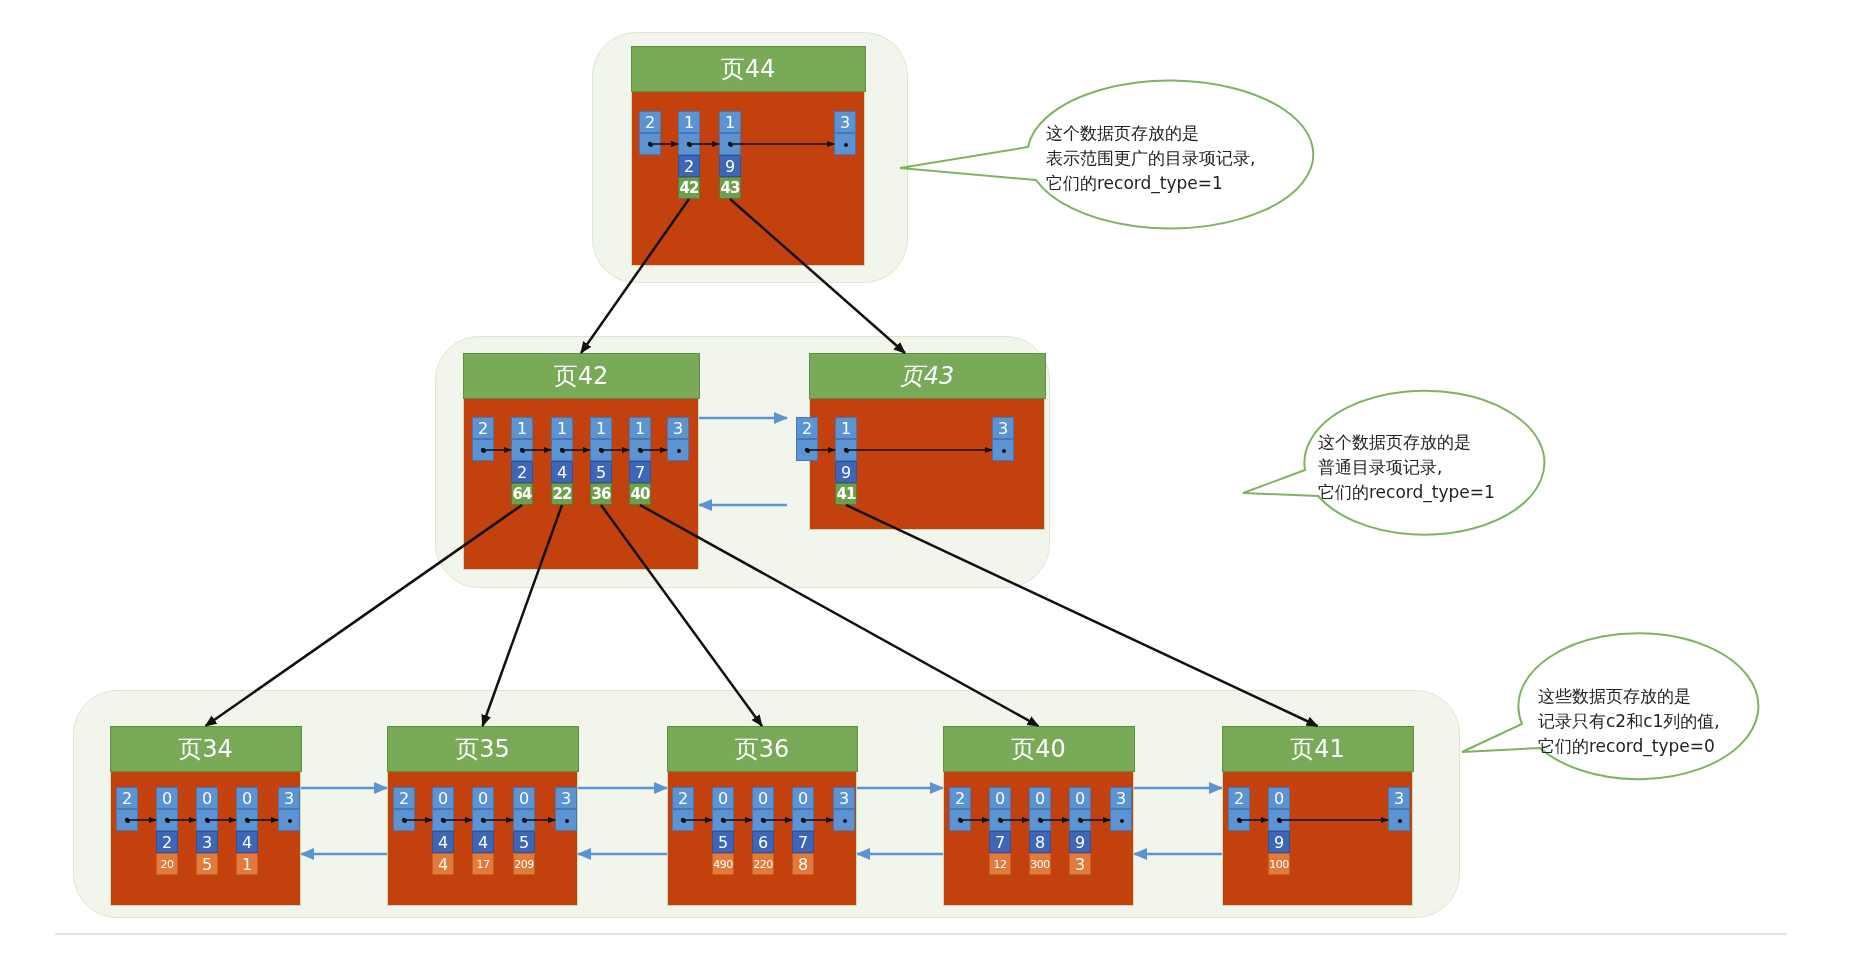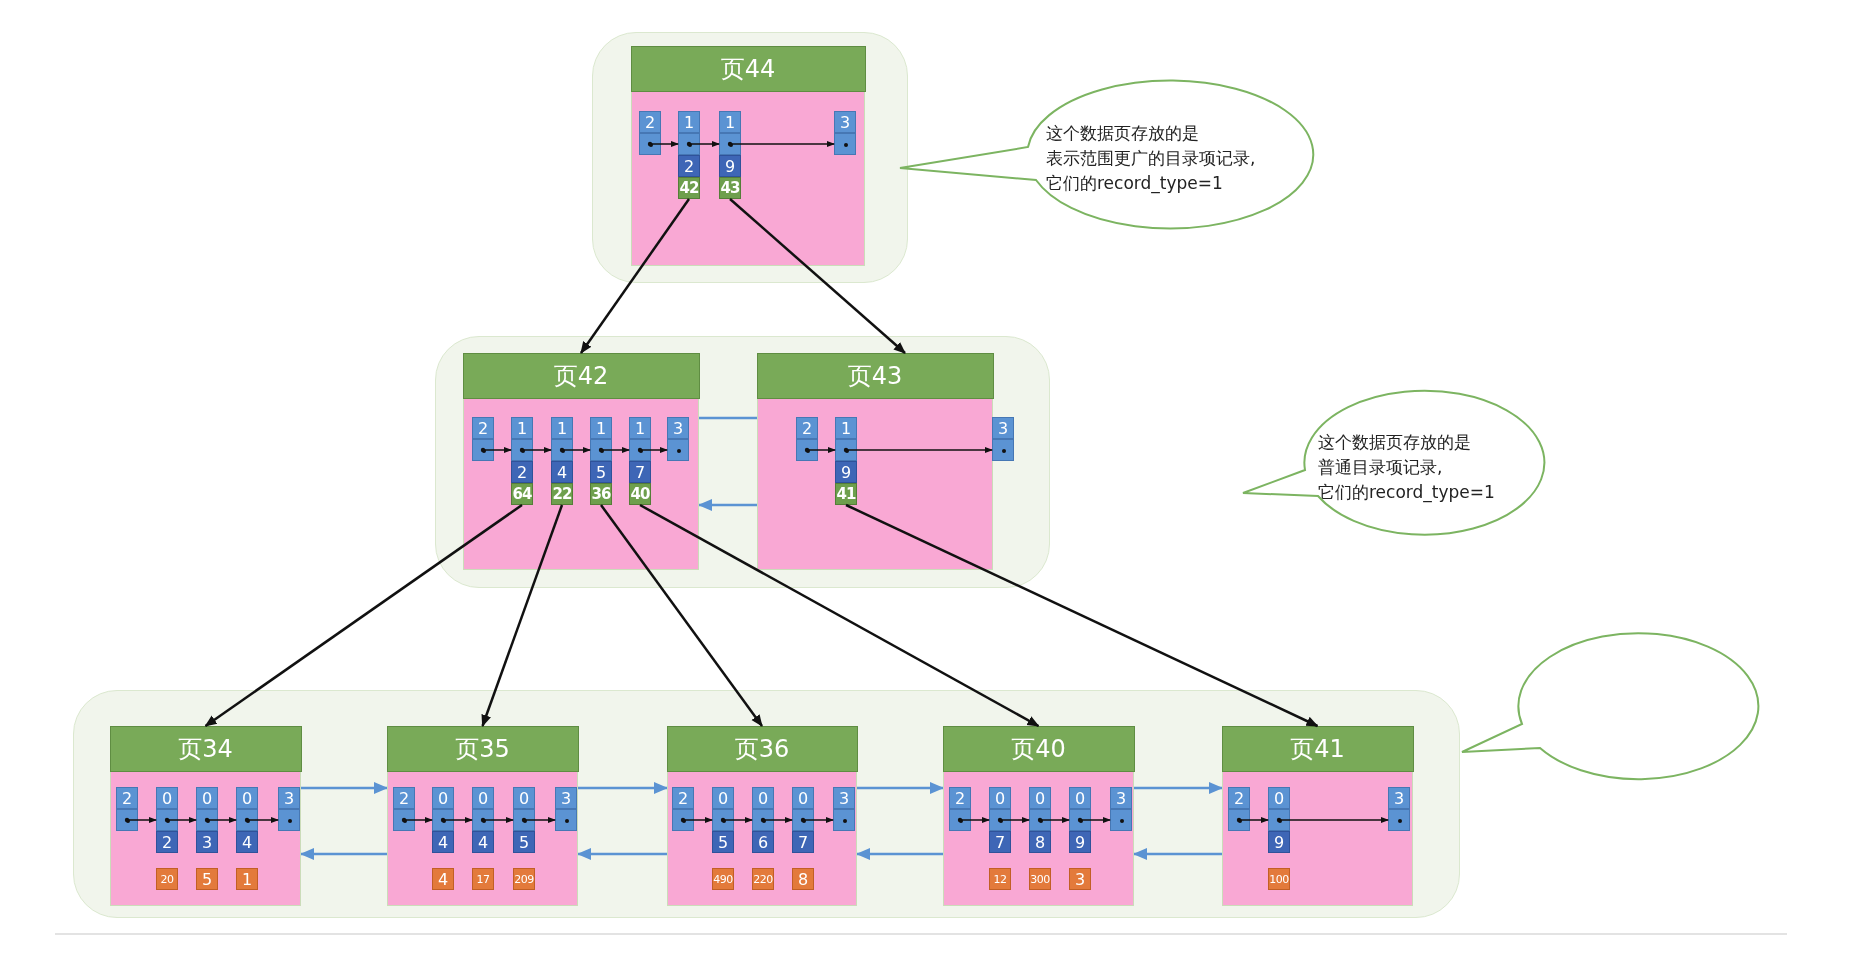--- a/index.html
+++ b/index.html
@@ -1,35 +1,35 @@
 <!DOCTYPE html>
 <html><head>
 <meta charset="utf-8">
 <style>
   html, body { margin:0; padding:0; background:#ffffff; }
   body { width:1864px; height:956px; position:relative; overflow:hidden;
          font-family:"Liberation Sans","DejaVu Sans",sans-serif; }
   #stage { position:absolute; left:0; top:0; width:1864px; height:956px; }
   .level-box { position:absolute; background:#f1f5ec; border:1.5px solid #dbe8cf;
                border-radius:44px; box-sizing:border-box; }
-  .page { position:absolute; box-sizing:border-box; background:#f9a8d4;
+  .page { position:absolute; box-sizing:border-box; background:#c2410c;
           border:1.5px solid #cbdcb9; }
   .page-header { position:absolute; left:-1.5px; right:-1.5px; top:-1.5px; height:46px;
                  background:#79aa58; border:1.5px solid #5f8d42; box-sizing:border-box;
                  color:#ffffff; font-size:24px; display:flex; align-items:center;
                  justify-content:center; font-family:"DejaVu Sans",sans-serif; }
   .rec { position:absolute; width:22px; }
   .cell { position:absolute; left:0; width:22px; height:22px; box-sizing:border-box;
           color:#ffffff; font-size:16px; line-height:21px; text-align:center;
           font-family:"DejaVu Sans",sans-serif; }
   .cell.type { background:#5b93d3; border:1px solid #4677b4; }
   .cell.ptr  { background:#5b93d3; border:1px solid #4677b4; }
   .cell.key  { background:#3e66b6; border:1px solid #2f529a; }
   .cell.child{ background:#6e9f4d; border:1px solid #557d38; font-size:15px; letter-spacing:-1px;font-weight:bold; }
-  .cell.val  { background:#e37a3b; border:1px solid #c25f25; font-size:16px;margin-top:15px; }
+  .cell.val  { background:#e37a3b; border:1px solid #c25f25; font-size:16px; }
   .cell.val.small { font-size:11px; letter-spacing:-0.5px; }
   .dot { position:absolute; left:9px; top:9px; width:4px; height:4px; border-radius:50%; background:#111; }
   .callout-text { position:absolute; font-family:"DejaVu Sans",sans-serif; font-size:17px;
                   line-height:25px; color:#222; white-space:nowrap; }
   #overlay { position:absolute; left:0; top:0; width:1864px; height:956px; pointer-events:none; }
   .sep { position:absolute; left:55px; width:1732px; top:933px; height:2px; background:#e3e3e3; }
 </style>
 </head>
 <body>
 
@@ -149,21 +149,21 @@
         </div>
         <div class="cell key" style="top: 44px;">7</div>
         <div class="cell child" style="top: 66px;">40</div>
       </div>
       <div class="rec" style="left: 667px; top: 417px;">
         <div class="cell type" style="top: 0px;">3</div>
         <div class="cell ptr" style="top: 22px;">
           <span class="dot"></span>
         </div>
       </div>
-      <div class="page" style="left: 757px; top: 353px; width: 236px; height: 217px;">
+      <div class="page" style="left: 809px; top: 353px; width: 236px; height: 177px; font-style: italic;">
         <div class="page-header">页43</div>
       </div>
       <div class="rec" style="left: 796px; top: 417px;">
         <div class="cell type" style="top: 0px;">2</div>
         <div class="cell ptr" style="top: 22px;">
           <span class="dot"></span>
         </div>
       </div>
       <div class="rec" style="left: 835px; top: 417px;">
         <div class="cell type" style="top: 0px;">1</div>
@@ -362,20 +362,25 @@
 
   <div class="callout-text" style="left:1046px;top:121px;">
     <div>这个数据页存放的是</div>
     <div>表示范围更广的目录项记录,</div>
     <div>它们的record_type=1</div>
   </div>
   <div class="callout-text" style="left:1318px;top:430px;">
     <div>这个数据页存放的是</div>
     <div>普通目录项记录,</div>
     <div>它们的record_type=1</div>
+  </div>
+  <div class="callout-text" style="left:1538px;top:684px;">
+    <div>这些数据页存放的是</div>
+    <div>记录只有c2和c1列的值,</div>
+    <div>它们的record_type=0</div>
   </div>
 
   <div class="sep"></div>
 <svg width="1864" height="956" style="position: absolute; left: 0px; top: 0px; pointer-events: none;">
       <defs>
         <marker id="ah-small2" markerWidth="8" markerHeight="8" refX="7" refY="4" orient="auto" markerUnits="userSpaceOnUse">
           <path d="M0,1 L8,4 L0,7 z" fill="#111"></path>
         </marker>
         <marker id="ah-black2" markerWidth="12" markerHeight="12" refX="11" refY="6" orient="auto" markerUnits="userSpaceOnUse">
           <path d="M0,1 L12,6 L0,11 z" fill="#111"></path>

